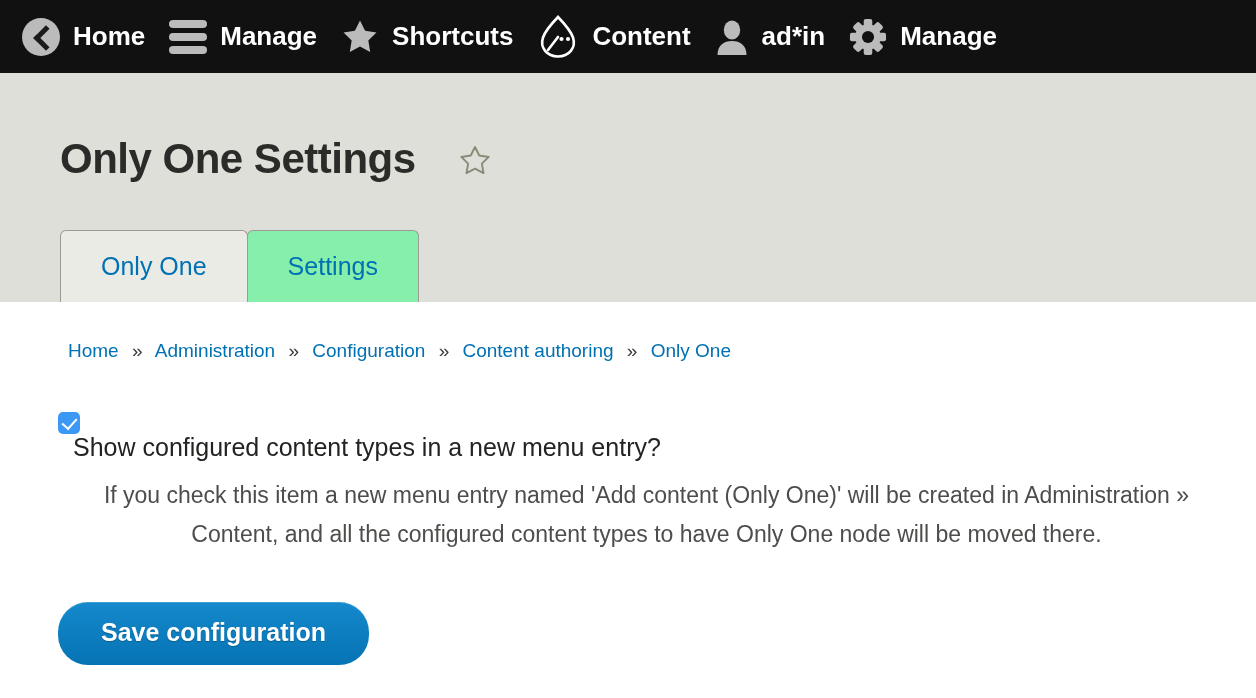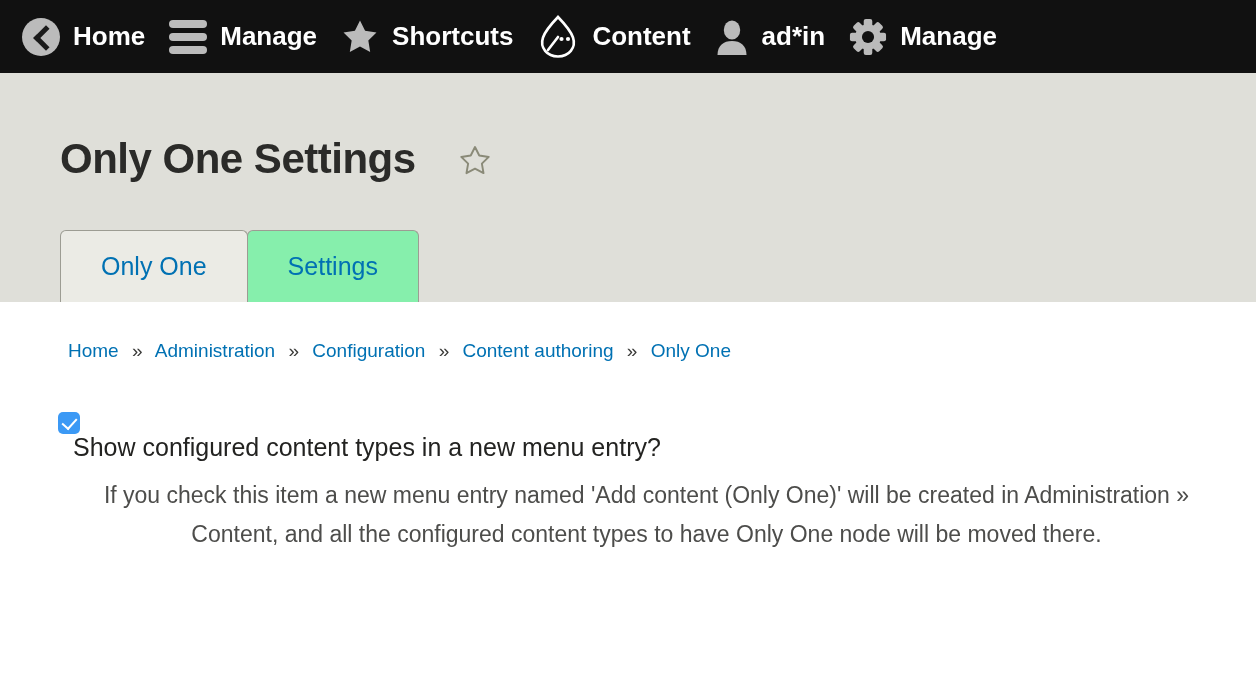--- a/index.html
+++ b/index.html
@@ -254,14 +254,15 @@
   </div>
 
   <div id="form-item">
     <div id="cb-row">
       <span class="checkbox"></span>
       <span id="cb-label">Show configured content types in a new menu entry?</span>
     </div>
     <div id="cb-desc">If you check this item a new menu entry named 'Add content (Only One)' will be created in Administration » Content, and all the configured content types to have Only One node will be moved there.</div>
   </div>
 
+  <button id="save-btn">Save configuration</button>
 
 </div>
 
 </body></html>

